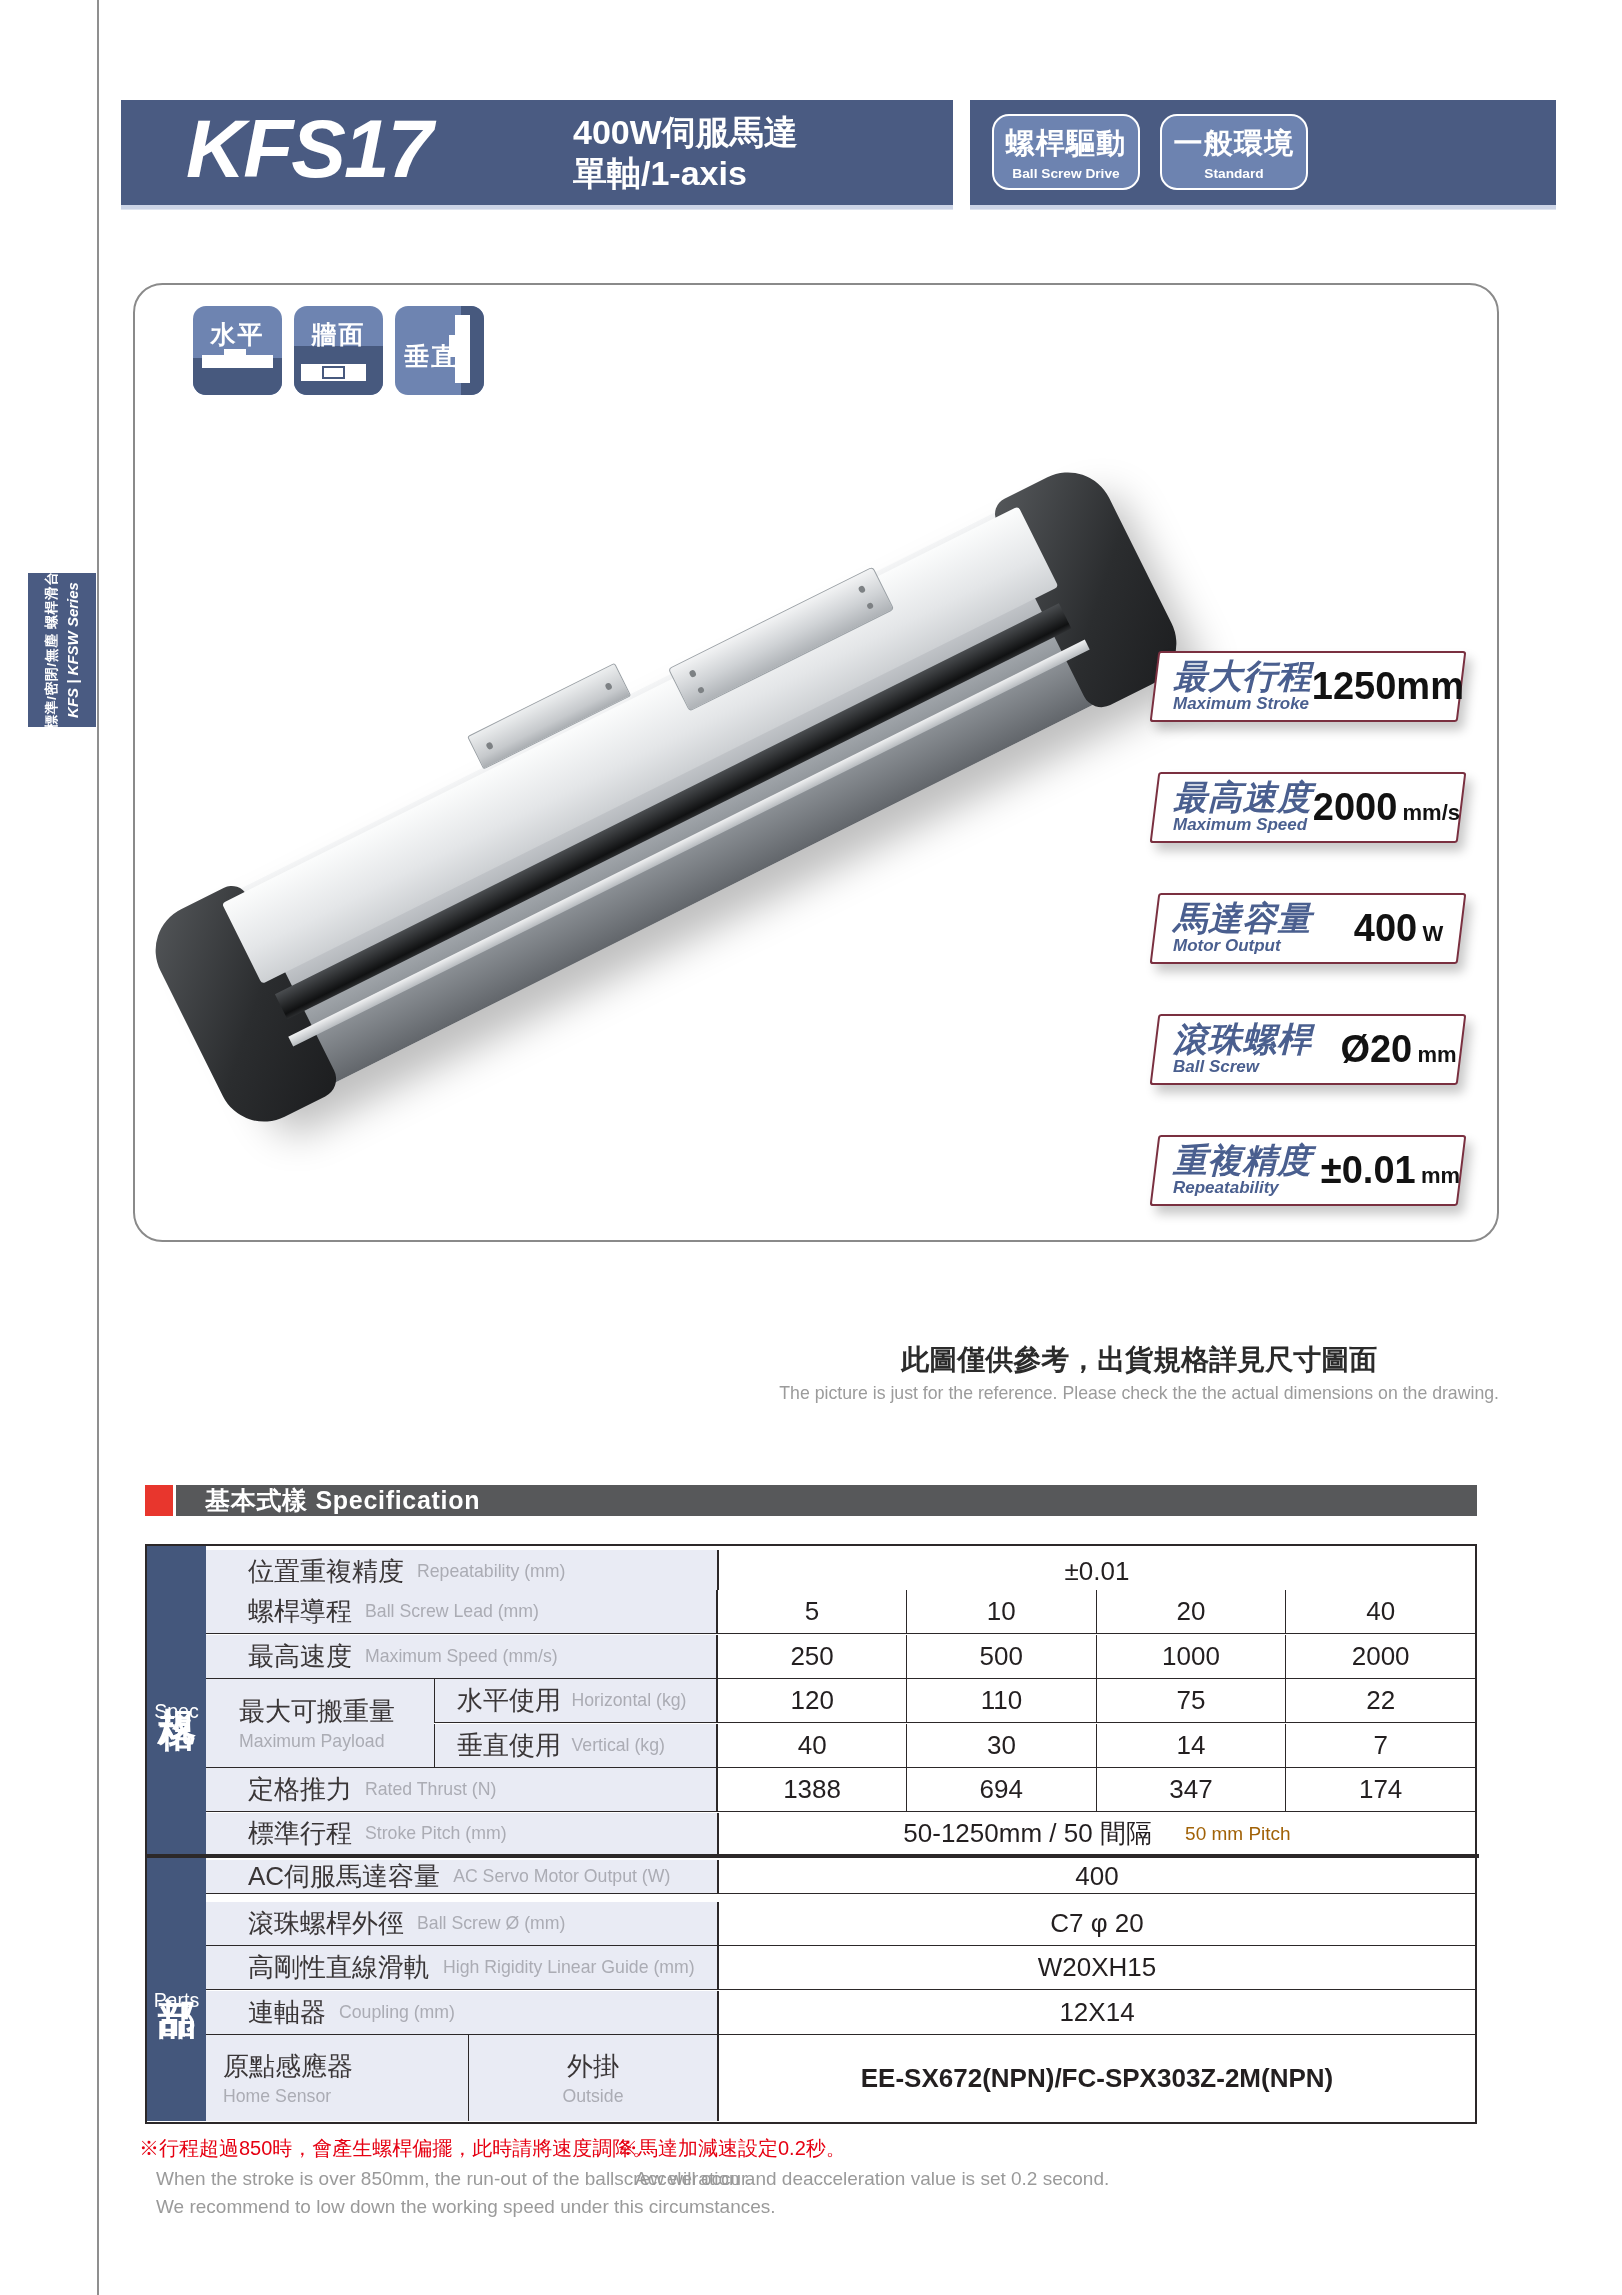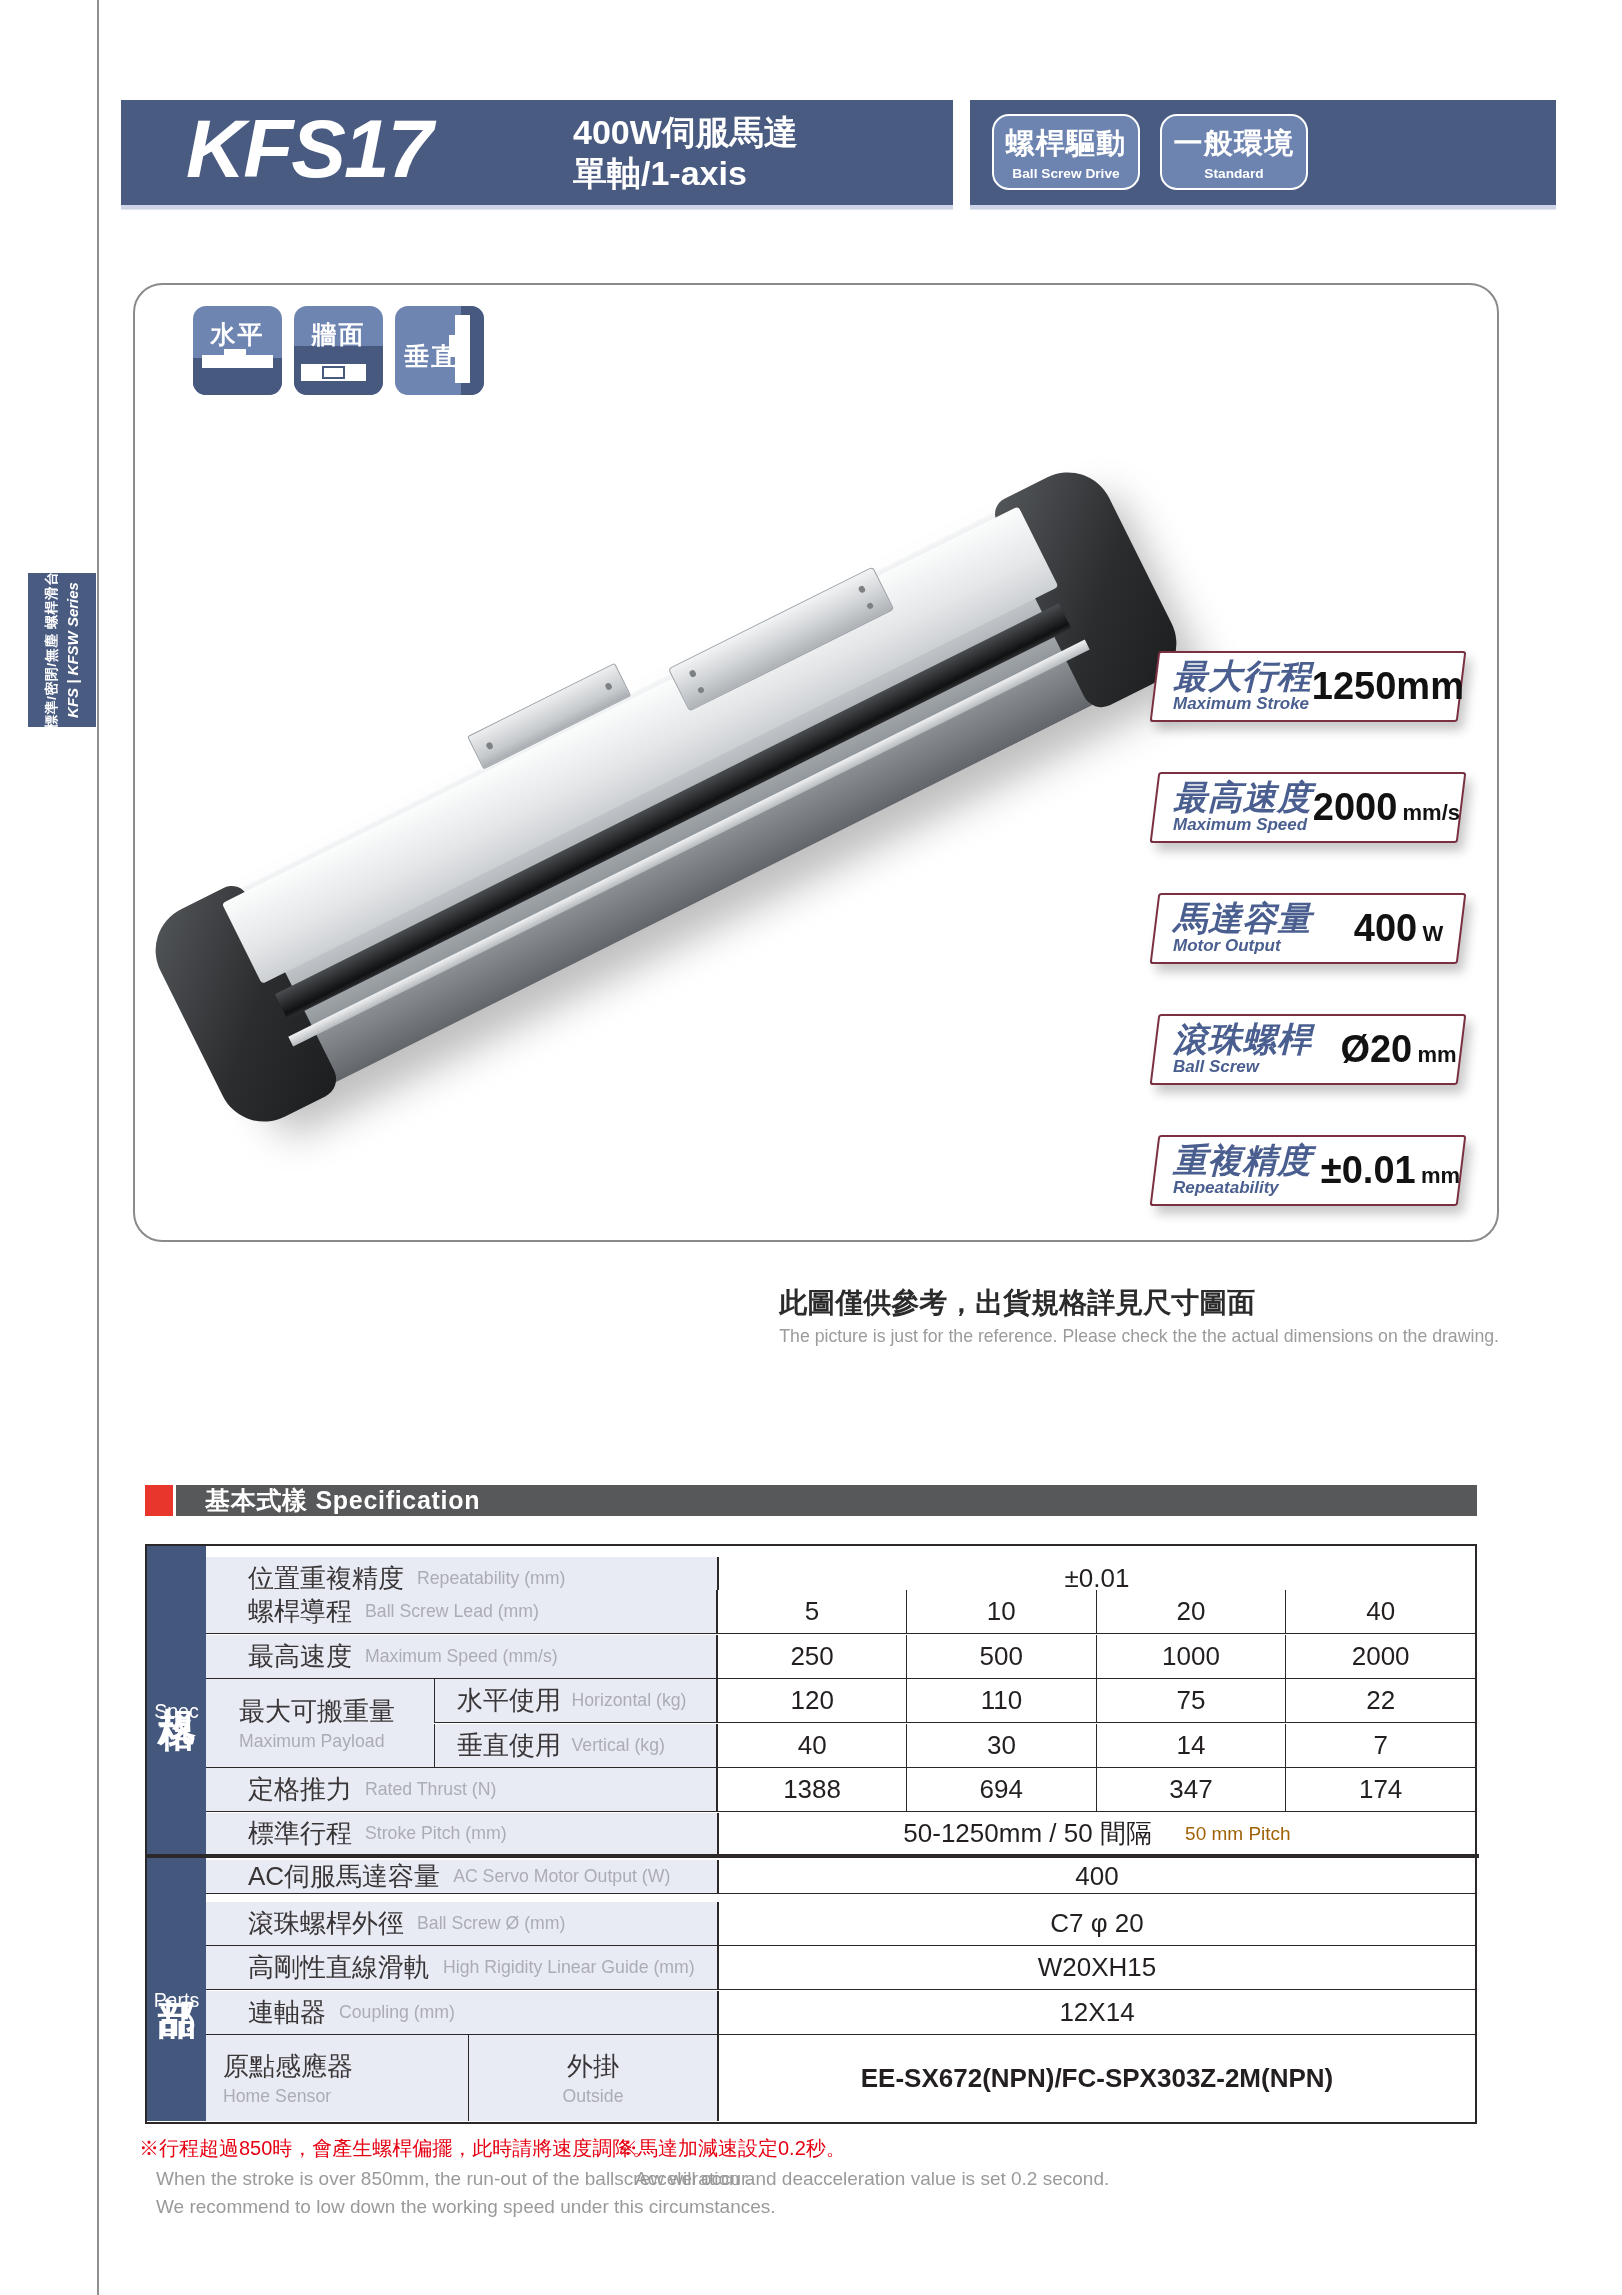--- a/index.html
+++ b/index.html
@@ -80,21 +80,21 @@
   .callout-left { display:flex; flex-direction:column; width:164px; }
   .callout-zh { color:#4a5f8f; font-size:34px; font-weight:900; font-style:italic;
     letter-spacing:0.7px; line-height:1.0; white-space:nowrap; }
   .callout-en { color:#4a5f8f; font-size:17px; font-weight:bold; font-style:italic;
     white-space:nowrap; margin-top:1.3px; }
   .callout-value { flex:1; text-align:center; color:#121212; font-size:38px; font-weight:900;
     white-space:nowrap; }
   .callout-unit { font-size:22px; font-weight:bold; margin-left:5.2px; }
 
   
-  .pic-note { position:absolute; right:124px; top:1284px; text-align:left; }
+  .pic-note { position:absolute; right:124px; top:1341px; text-align:center; }
   .pic-note-zh { color:#2b2b2b; font-size:28px; font-weight:bold; }
   .pic-note-en { color:#9b9b9b; font-size:17.7px; margin-top:3.9px; }
 
   
   .section-bar { position:absolute; left:145px; top:1485px; width:1332px; height:31px;
     background:#57585a; }
   .section-red { position:absolute; left:0; top:0; width:31px; height:31px; background:#e8362d;
     border-right:3.3px solid #fff; }
   .section-title { position:absolute; left:60px; top:0; height:18px; line-height:31px;
     color:#fff; font-size:25px; font-weight:bold; letter-spacing:0.7px; }
@@ -275,21 +275,21 @@
   <div class="spec-table">
     <div class="band" style="top:311px; height:264px;">
       <span class="band-zh">部品</span>
       <span class="band-en">Parts</span>
     </div>
     <div class="band" style="top:0; height:308px;">
       <span class="band-zh">規格</span>
       <span class="band-en">Spec</span>
     </div>
 
-    <div class="trow" style="top:11px; height:44px;">
+    <div class="trow" style="top:4px; height:44px;">
       <div class="tlabel">
         <span class="tlabel-zh">位置重複精度</span>
         <span class="tlabel-en">Repeatability (mm)</span>
       </div>
       <div class="tspan">
           <span>±0.01</span>
         </div>
     </div>
 
     <div class="trow" style="top:44px; height:44px;">

